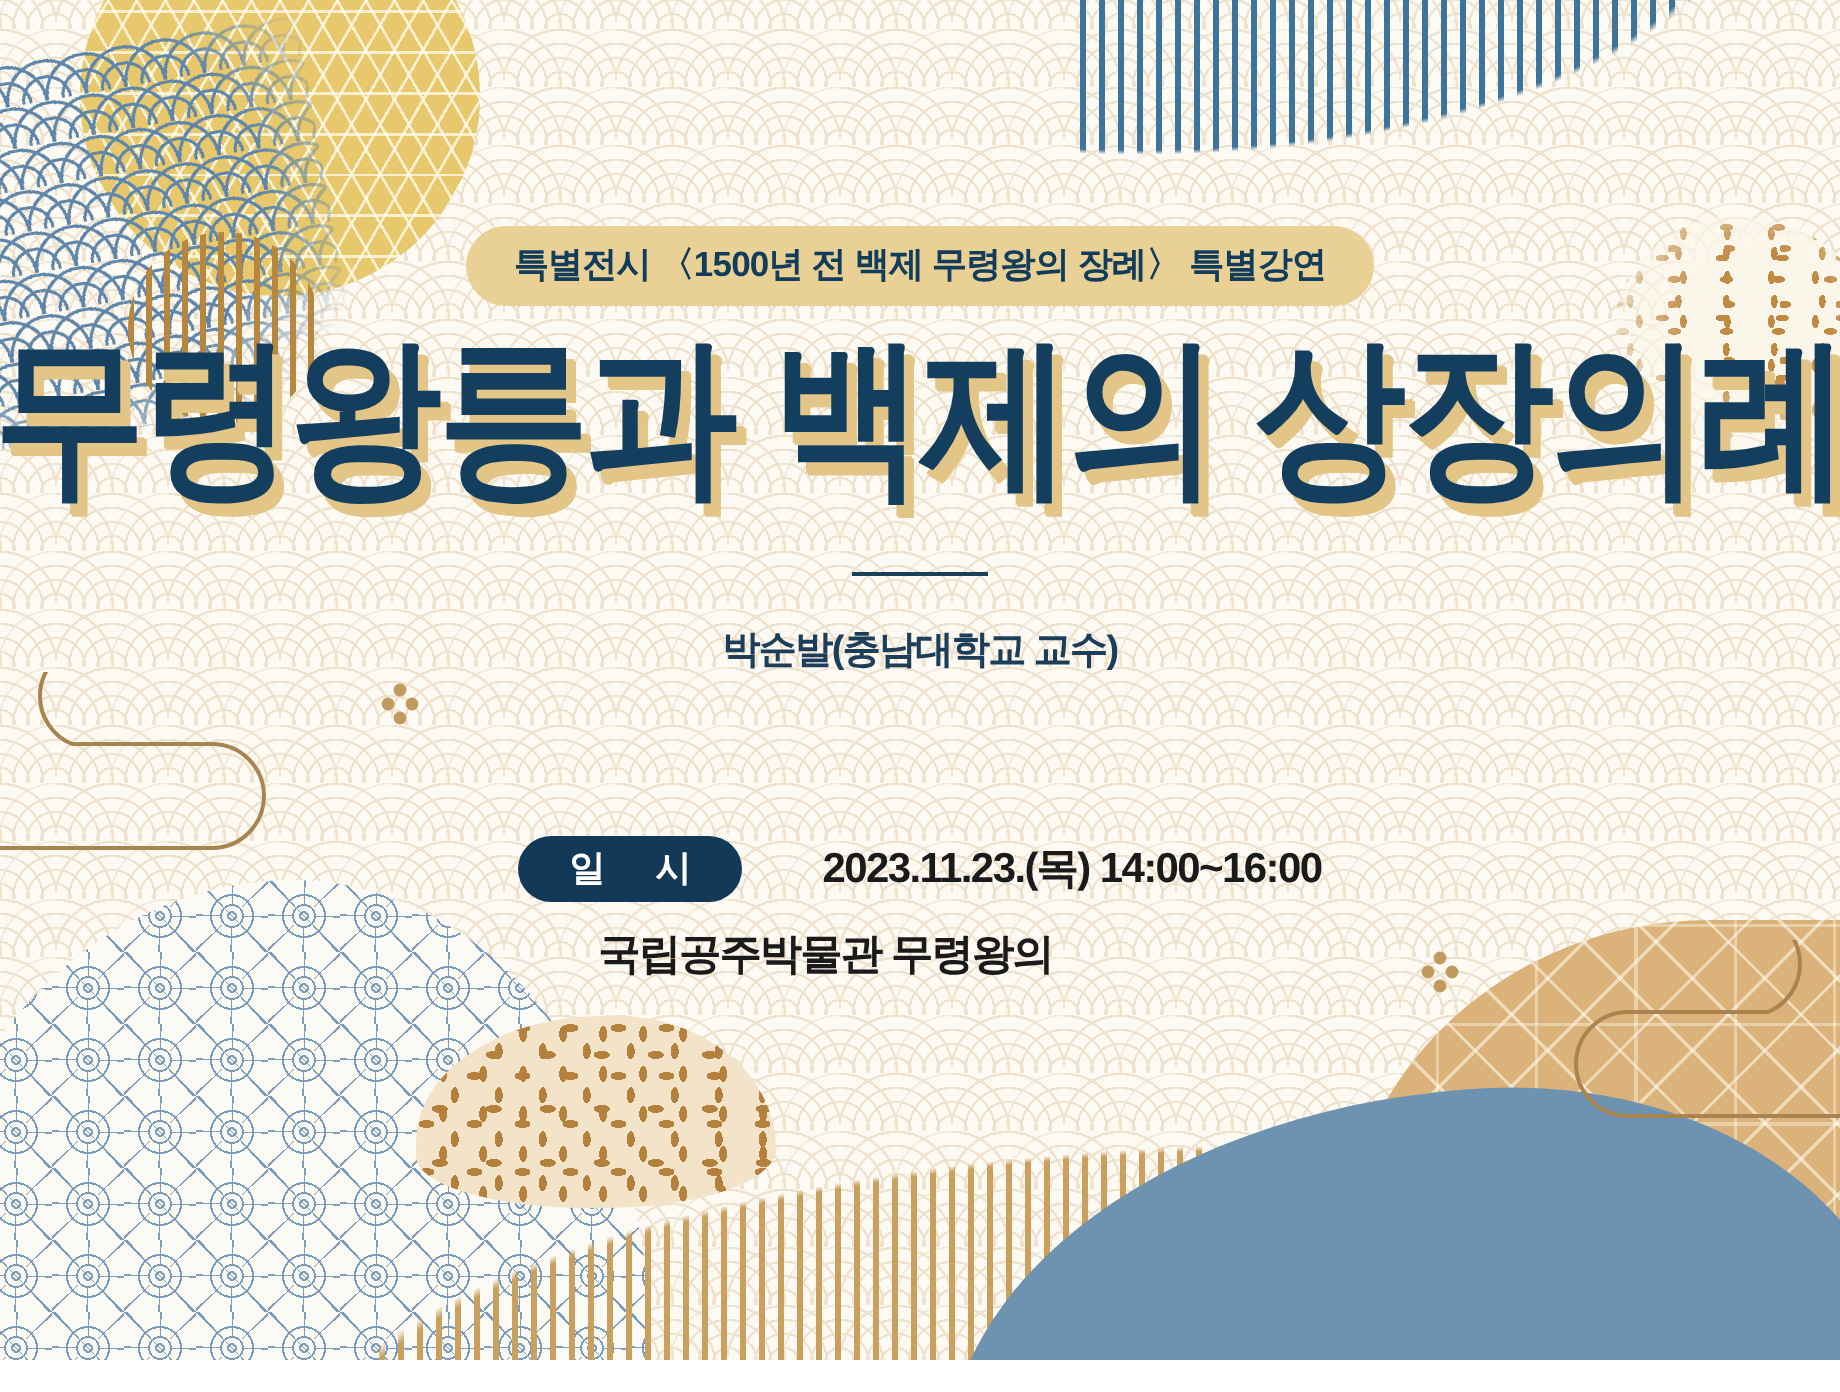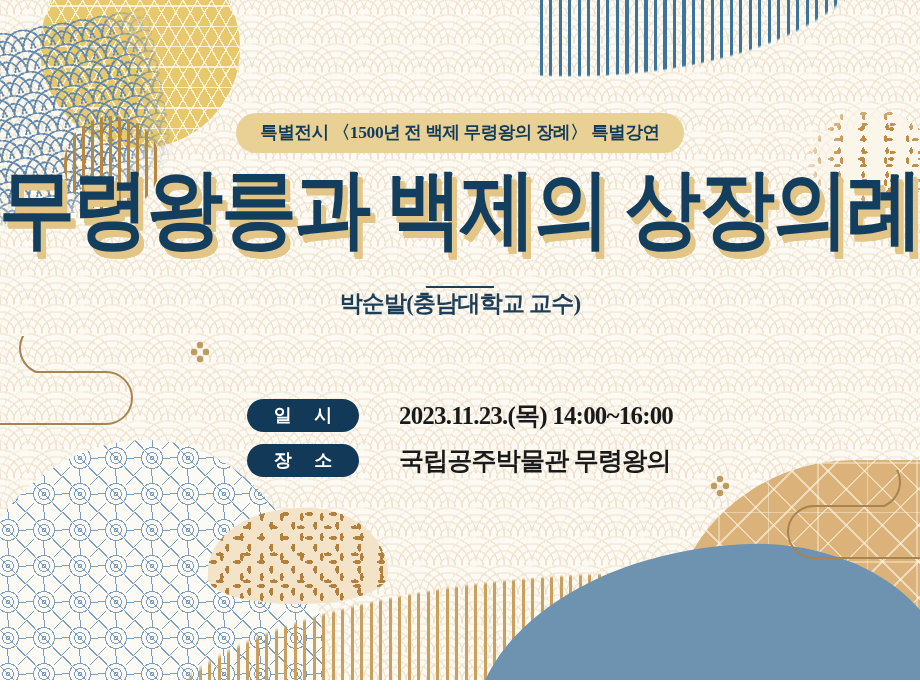--- a/index.html
+++ b/index.html
@@ -8,21 +8,20 @@
     width:920px; height:696px;
     font-family:"Liberation Sans", sans-serif;
     overflow:hidden;
   }
 
   #poster {
     position:relative;
     width:920px; height:680px;
     background:#eab308;
     overflow:hidden;
-    font-family:Liberation Serif, serif;
   }
 
   
   .bg-waves {
     position:absolute; inset:0;
     background-color:#FCFAF3;
     background-image:
       radial-gradient(circle at 50% 100%, transparent 0 7px,  #EFE3CF 7px 8.2px,  transparent 8.2px 14px, #EFE3CF 14px 15.2px, transparent 15.2px 21px, #EFE3CF 21px 22.2px, transparent 22.2px 28px, #EFE3CF 28px 29.2px, transparent 29.2px),
       radial-gradient(circle at 0% 100%,  transparent 0 7px,  #EFE3CF 7px 8.2px,  transparent 8.2px 14px, #EFE3CF 14px 15.2px, transparent 15.2px 21px, #EFE3CF 21px 22.2px, transparent 22.2px 28px, #EFE3CF 28px 29.2px, transparent 29.2px),
       radial-gradient(circle at 100% 100%,transparent 0 7px,  #EFE3CF 7px 8.2px,  transparent 8.2px 14px, #EFE3CF 14px 15.2px, transparent 15.2px 21px, #EFE3CF 21px 22.2px, transparent 22.2px 28px, #EFE3CF 29.2px, transparent 29.2px);
@@ -183,21 +182,22 @@
     transform-origin:top center;
   }
 
   #divider {
     margin-top:38px;
     width:68px; height:2px;
     background:#1D3E58;
   }
 
   #speaker {
-    font-size:23px;
+    margin-top:24px;
+    font-size:19px;
     font-weight:bold;
     color:#1D3E58;
     letter-spacing:-.8px;
   }
 
   #info-table {
     margin-top:80px;
     display:flex; flex-direction:column; gap:12px;
   }
 
@@ -209,21 +209,21 @@
     border-radius:17px;
     color:#FFFFFF;
     font-size:18px;
     font-weight:bold;
     display:flex; align-items:center; justify-content:center;
     white-space:pre;
   }
 
   .info-value {
     margin-left:40px;
-    font-size:25px;
+    font-size:21px;
     font-weight:bold;
     color:#1A1A1A;
     letter-spacing:-.8px;
     white-space:nowrap;
   }
 </style>
 </head>
 <body>
 
 <div id="poster">
@@ -273,20 +273,19 @@
     <div id="speaker">박순발(충남대학교 교수)</div>
 
     <div id="info-table">
 
       <div class="info-row">
         <div class="info-label">일     시</div>
         <div class="info-value">2023.11.23.(목) 14:00~16:00</div>
       </div>
 
       <div class="info-row">
-        <div class="info-label">장     소</div>
         <div class="info-value">국립공주박물관 무령왕의</div>
       </div>
 
 
     </div>
   </div>
 </div>
 
 </body></html>

